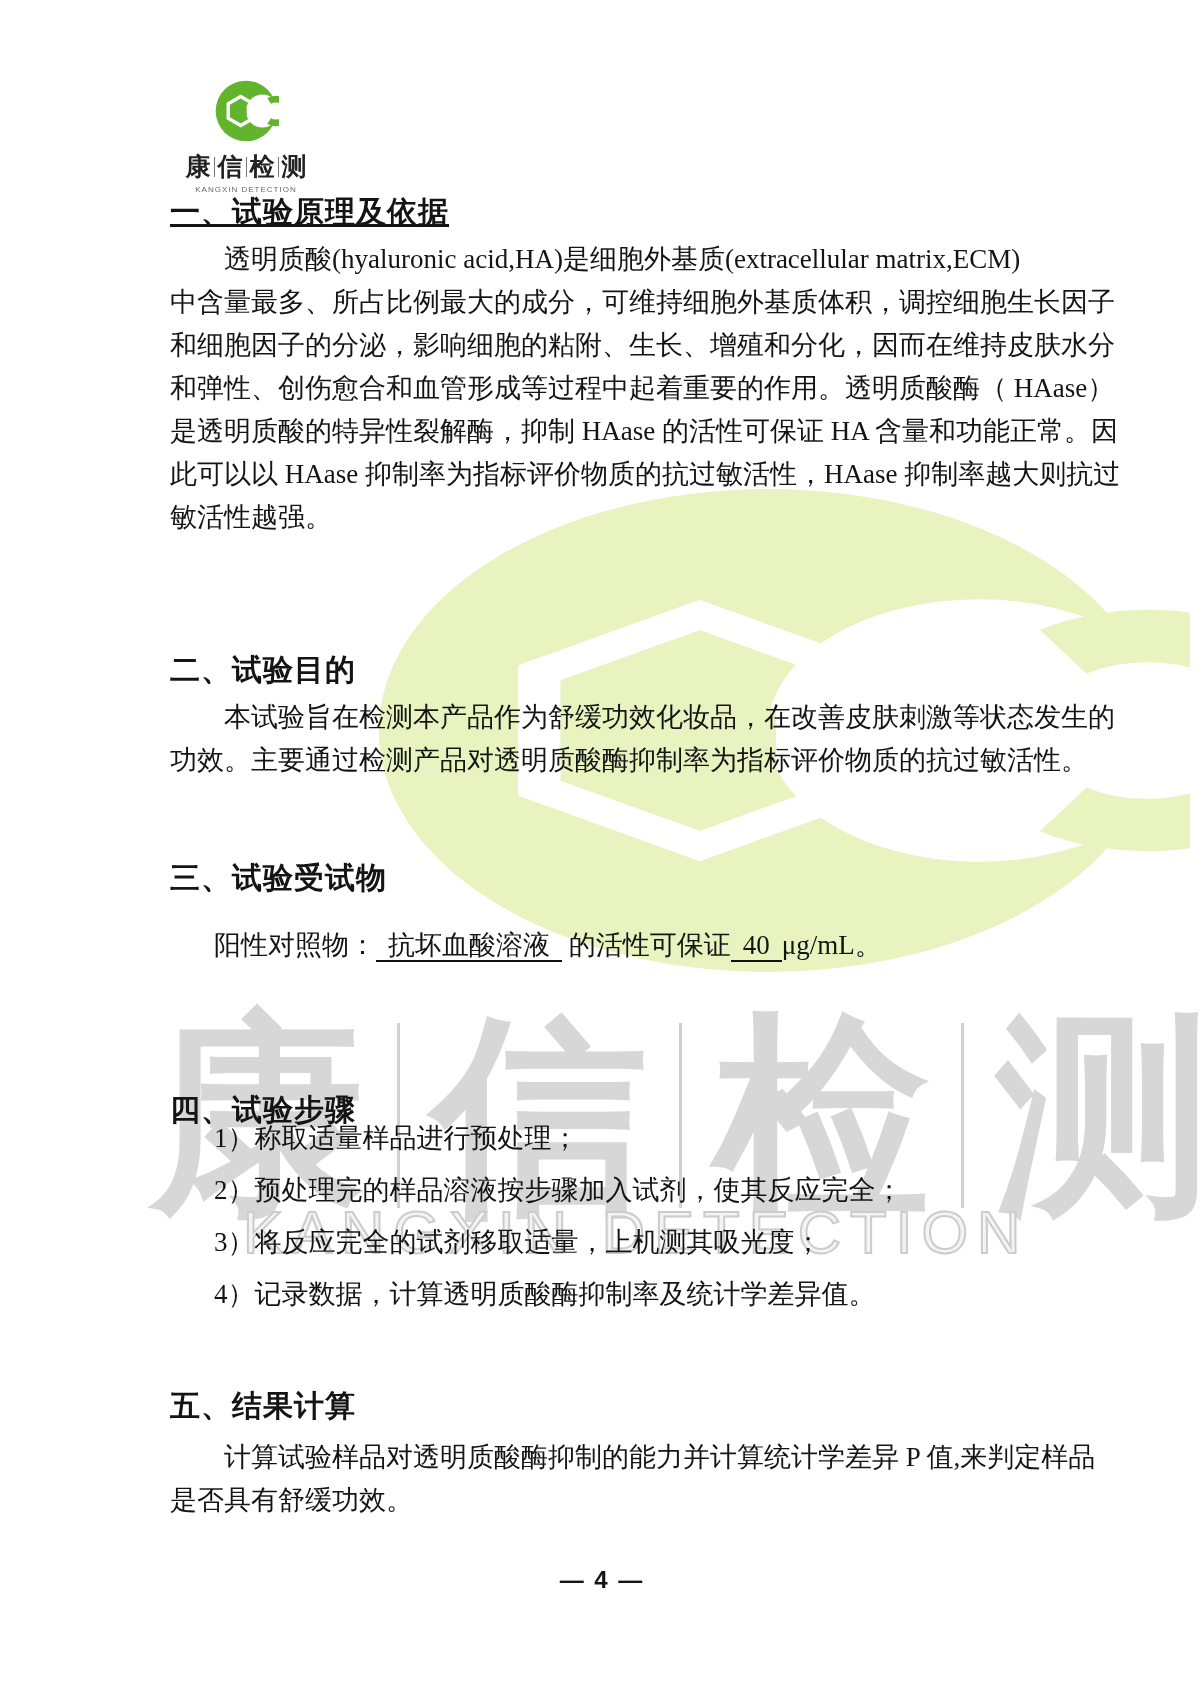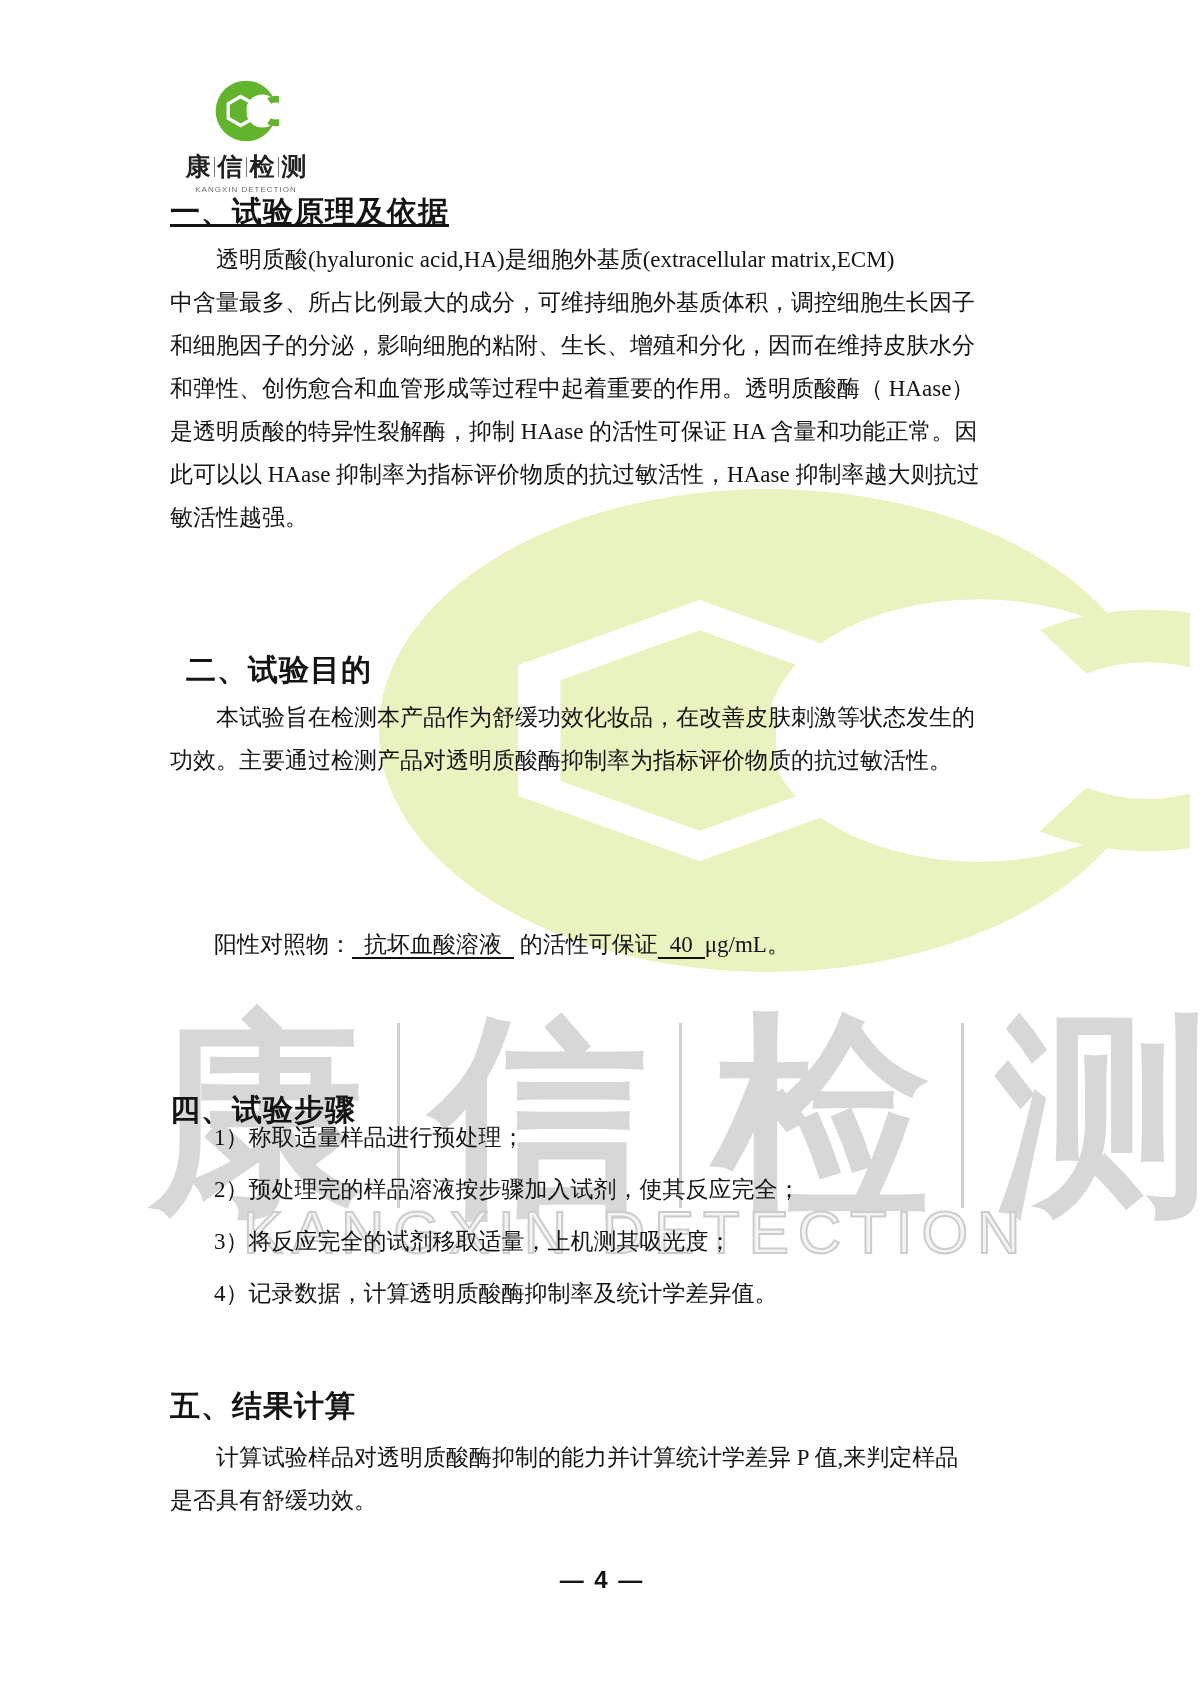--- a/index.html
+++ b/index.html
@@ -44,25 +44,25 @@
   }
   .report-no {
     position:absolute; right:182px; top:138px; z-index:2;
     font-family:"Liberation Sans", sans-serif; font-weight:700; font-size:25px;
   }
   
   .heading {
     position:absolute; left:170px; z-index:2;
     font-size:30px; font-weight:700; letter-spacing:1px;
   }
-  .para { position:absolute; left:170px; width:875px; z-index:2; font-size:23px; }
+  .para { position:absolute; left:170px; width:875px; z-index:2; font-size:27px; }
   .para .line { line-height:43px; white-space:nowrap; }
   .indent { text-indent:2em; }
   .h-s1 { top:192px;text-decoration:underline; }   .p-s1 { top:238px; }
-  .h-s2 { top:650px;margin-left:16px; }   .p-s2 { top:696px; }
+  .h-s2 { top:650px; }   .p-s2 { top:696px; }
   .h-s3 { top:858px; }   .p-s3 { top:922px; }
   .h-s4 { top:1090px; }  .p-s4 { top:1112px; }
   .h-s5 { top:1386px; }  .p-s5 { top:1436px; }
   .p-s3 .line { line-height:46px; padding-left:44px; }
   .p-s4 .line { line-height:52px; padding-left:44px; }
   .u { border-bottom:2px solid #111; padding:0 12px; }
   .footer {
     position:absolute; left:0; top:1566px; width:1204px; text-align:center; z-index:2;
     font-family:"Liberation Sans", sans-serif; font-weight:700; font-size:24px; letter-spacing:2px;
   }
@@ -126,20 +126,21 @@
     <div class="line">此可以以 HAase 抑制率为指标评价物质的抗过敏活性，HAase 抑制率越大则抗过</div>
     <div class="line">敏活性越强。</div>
   </div>
 
   <div class="heading h-s2">二、试验目的</div>
   <div class="para p-s2">
     <div class="line indent">本试验旨在检测本产品作为舒缓功效化妆品，在改善皮肤刺激等状态发生的</div>
     <div class="line">功效。主要通过检测产品对透明质酸酶抑制率为指标评价物质的抗过敏活性。</div>
   </div>
 
+  <div class="heading h-s3">三、试验受试物</div>
   <div class="para p-s3">
     <div class="line">
       <span>阳性对照物：</span><span class="u">抗坏血酸溶液</span> <span>的活性可保证</span><span class="u">40</span><span>μg/mL。</span>
     </div>
   </div>
 
   <div class="heading h-s4">四、试验步骤</div>
   <div class="para p-s4">
     <div class="line">1）称取适量样品进行预处理；</div>
     <div class="line">2）预处理完的样品溶液按步骤加入试剂，使其反应完全；</div>

